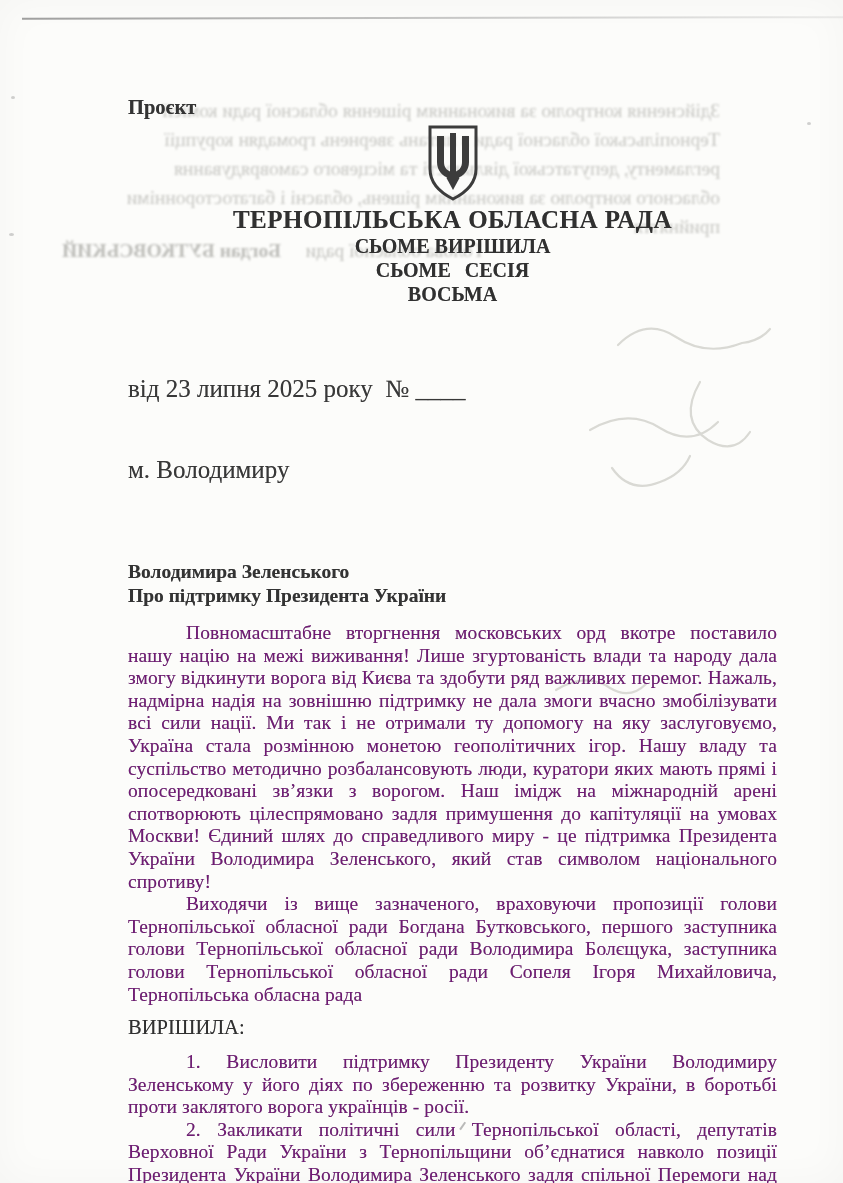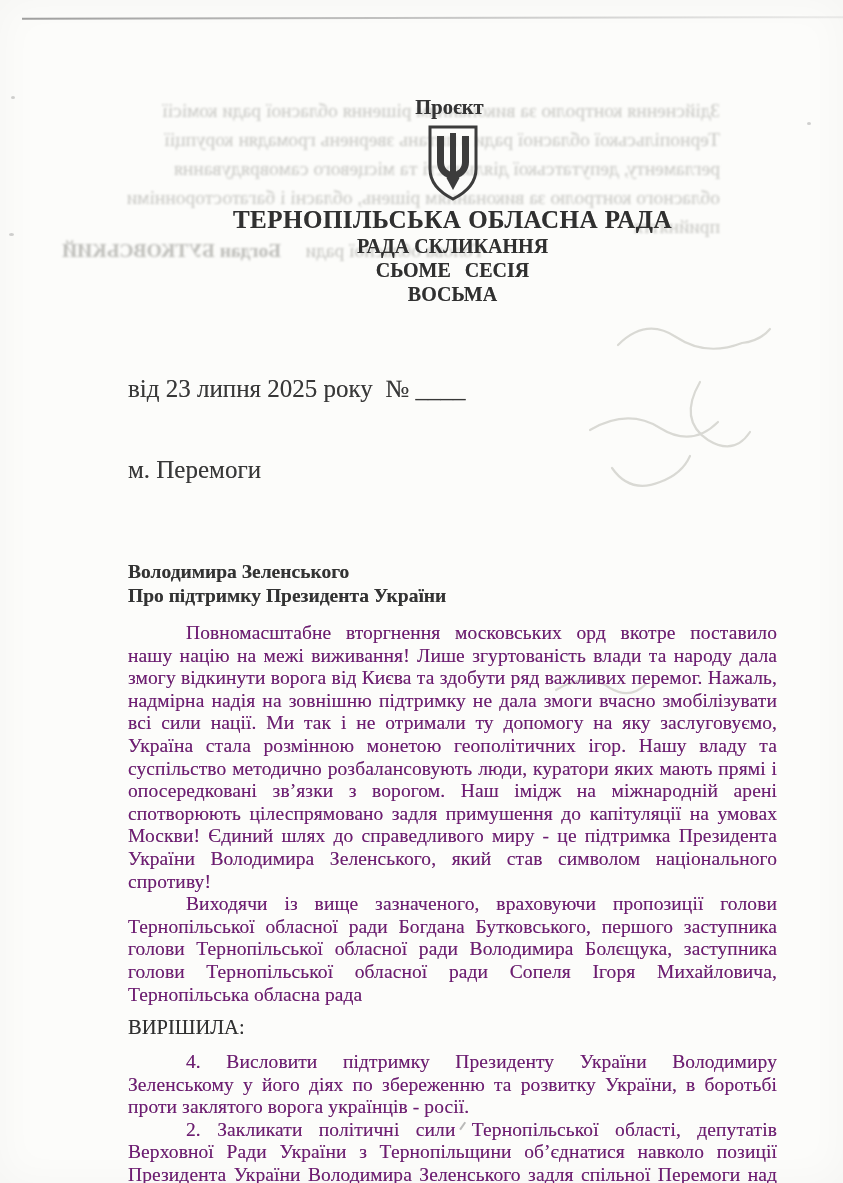--- a/index.html
+++ b/index.html
@@ -60,21 +60,21 @@
 
   .handwriting { position: absolute; left: 0; top: 0; pointer-events: none; }
 
   
   .content {
     position: relative;
     padding: 0 66px 0 128px;
   }
   .project-label {
     margin-top: 94px;
-    text-align: center;
+    text-align: left;
     font-weight: bold;
     font-size: 20.5px;
     line-height: 26px;
     color: #343434;
     padding-right: 6px;
   }
   .emblem-wrap { margin-top: 5px; text-align: center; height: 78px; }
   .org-name {
     margin-top: 2px; text-align: center;
     font-weight: bold; font-size: 25px; line-height: 29px;
@@ -151,36 +151,36 @@
       <svg width="54" height="76" viewBox="0 0 54 76">
         <path d="M4 2 H50 V44 C50 58 41 67 27 74 C13 67 4 58 4 44 Z" fill="none" stroke="#3c3c3c" stroke-width="3"></path>
         <rect x="24" y="8" width="6" height="42" fill="#3c3c3c"></rect>
         <path d="M11 11 h7 v26 c0 5 2.5 8 6 9.5 v7 c-8 -2 -13 -8.5 -13 -16.5 z" fill="#3c3c3c"></path>
         <path d="M43 11 h-7 v26 c0 5 -2.5 8 -6 9.5 v7 c8 -2 13 -8.5 13 -16.5 z" fill="#3c3c3c"></path>
         <path d="M27 44 l6.5 9 -6.5 12 -6.5 -12 z" fill="#3c3c3c"></path>
       </svg>
     </div>
 
     <div class="org-name">ТЕРНОПІЛЬСЬКА ОБЛАСНА РАДА</div>
-    <div class="hdr-line">РАДА СКЛИКАННЯ</div>
+    <div class="hdr-line">СЬОМЕ ВИРІШИЛА</div>
     <div class="hdr-line session">СЬОМЕ СЕСІЯ</div>
     <div class="hdr-line">ВОСЬМА</div>
 
     <div class="date-block">
       <div>від 23 липня 2025 року  № ____</div>
-      <div>м. Перемоги</div>
+      <div>м. Володимиру</div>
     </div>
 
     <div class="doc-title">
       <div>Володимира Зеленського</div>
       <div>Про підтримку Президента України</div>
     </div>
 
     <p class="body-par first">Повномасштабне вторгнення московських орд вкотре поставило нашу націю на межі виживання! Лише згуртованість влади та народу дала змогу відкинути ворога від Києва та здобути ряд важливих перемог. Нажаль, надмірна надія на зовнішню підтримку не дала змоги вчасно змобілізувати всі сили нації. Ми так і не отримали ту допомогу на яку заслуговуємо, Україна стала розмінною монетою геополітичних ігор. Нашу владу та суспільство методично розбалансовують люди, куратори яких мають прямі і опосередковані зв’язки з ворогом. Наш імідж на міжнародній арені спотворюють цілеспрямовано задля примушення до капітуляції на умовах Москви! Єдиний шлях до справедливого миру - це підтримка Президента України Володимира Зеленського, який став символом національного спротиву!</p>
     <p class="body-par">Виходячи із вище зазначеного, враховуючи пропозиції голови Тернопільської обласної ради Богдана Бутковського, першого заступника голови Тернопільської обласної ради Володимира Болєщука, заступника голови Тернопільської обласної ради Сопеля Ігоря Михайловича, Тернопільська обласна рада</p>
 
     <div class="resolved">ВИРІШИЛА:</div>
 
-    <p class="body-par item1">4. Висловити підтримку Президенту України Володимиру Зеленському у його діях по збереженню та розвитку України, в боротьбі проти заклятого ворога українців - росії.</p>
+    <p class="body-par item1">1. Висловити підтримку Президенту України Володимиру Зеленському у його діях по збереженню та розвитку України, в боротьбі проти заклятого ворога українців - росії.</p>
     <p class="body-par">2. Закликати політичні сили Тернопільської області, депутатів Верховної Ради України з Тернопільщини об’єднатися навколо позиції Президента України Володимира Зеленського задля спільної Перемоги над російським агресором та збереження і розвитку України.</p>
 
   </div>
 </div>
 
 </body></html>

